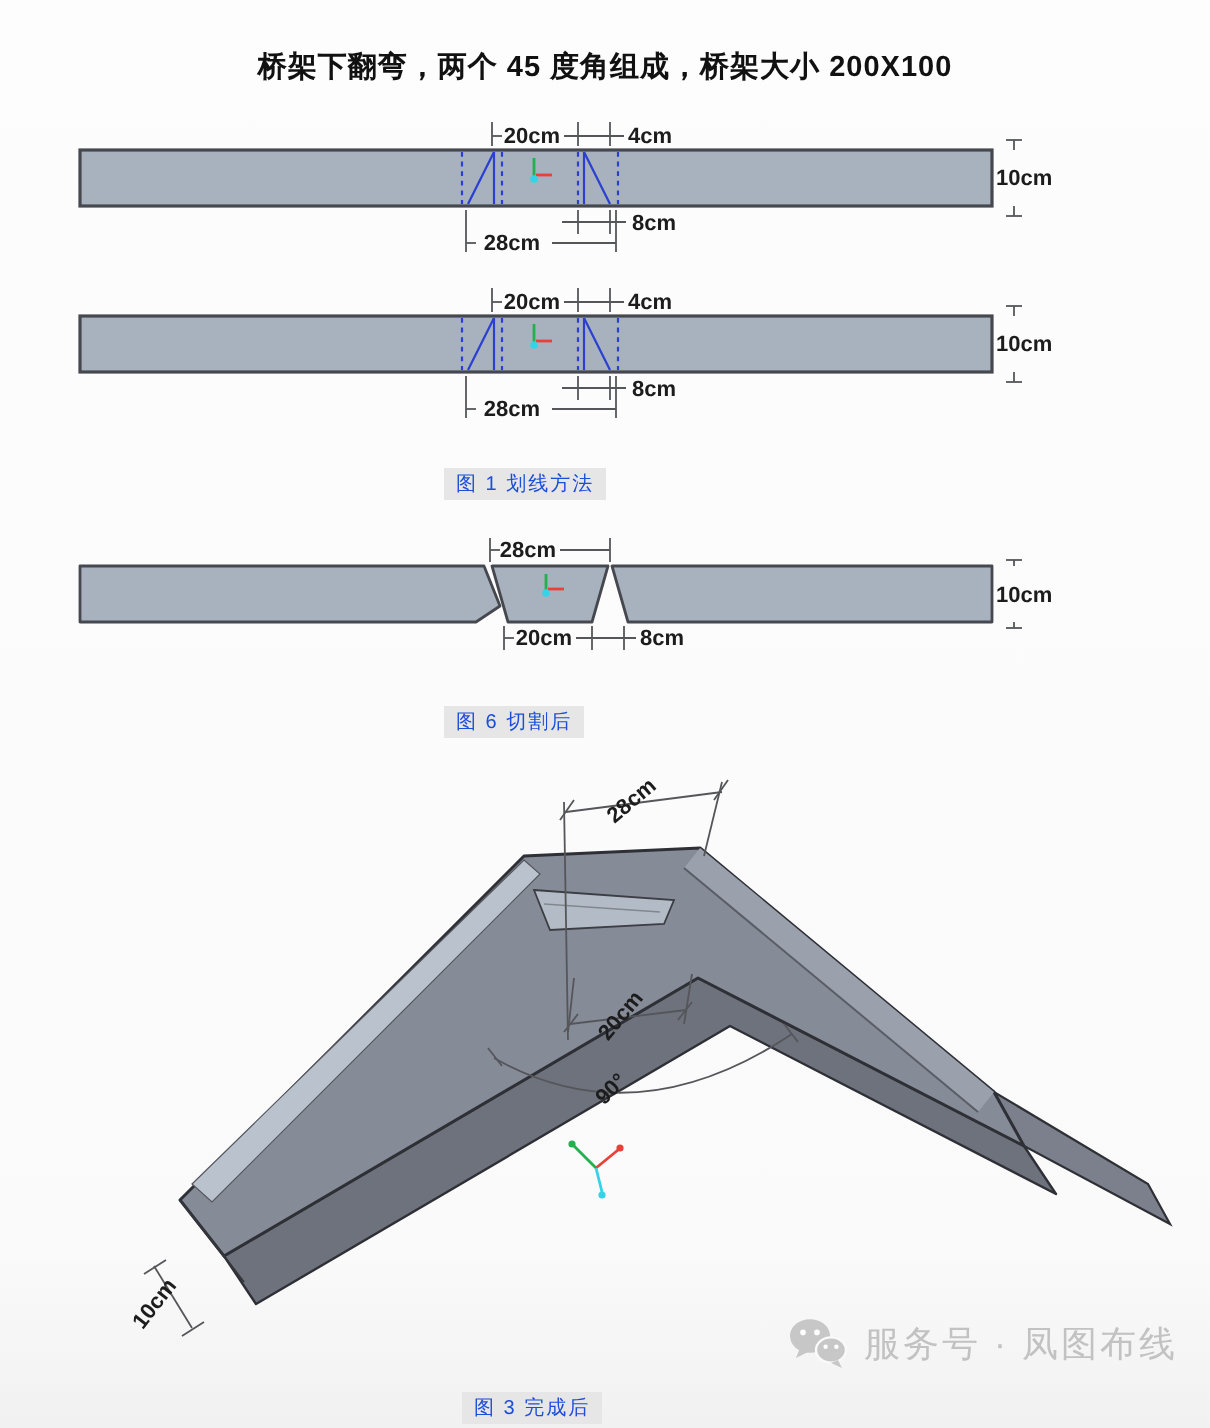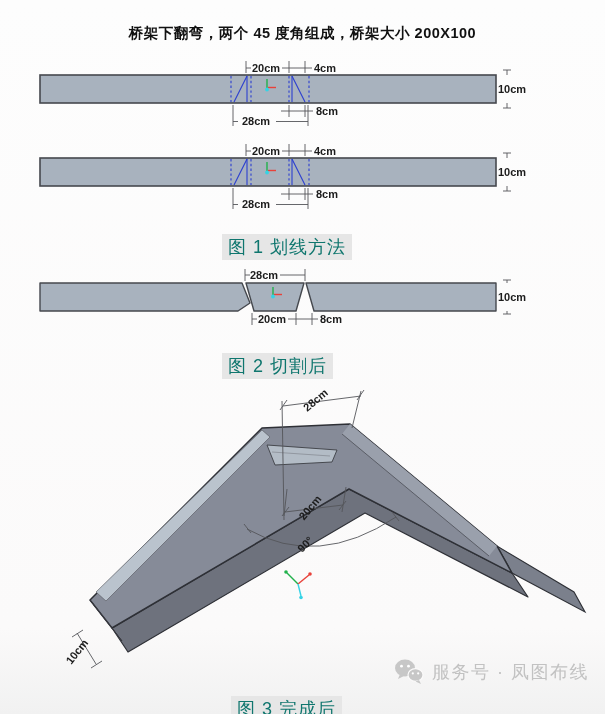--- a/index.html
+++ b/index.html
@@ -6,22 +6,22 @@
   #page{
     position:relative;width:605px;height:714px;overflow:hidden;
     background:linear-gradient(#fdfdfd 0%, #fbfafa 88%, #f1f1f1 100%);
     font-family:"Liberation Sans",sans-serif;
   }
   #title{
     position:absolute;left:0;top:24px;width:100%;text-align:center;
     font-size:14.5px;font-weight:700;color:#111;letter-spacing:.5px;
   }
   .caption{
-    position:absolute;background:#e6e6e6;color:#0f766e;
-    font-size:18px;font-weight:500;padding:1px 6px;letter-spacing:1px;white-space:nowrap;
+    position:absolute;background:#e6e6e6;color:#1d4ed8;
+    font-size:10px;font-weight:500;padding:1px 6px;letter-spacing:1px;white-space:nowrap;
   }
   #cap1{left:222px;top:234px;}
   #cap2{left:222px;top:353px;}
   #cap3{left:231px;top:696px;}
   #drawing{position:absolute;left:0;top:0;}
   .bar{fill:var(--bar_fill);stroke:var(--bar_stroke);stroke-width:1.6;}
   .piece{fill:var(--bar_fill);stroke:var(--bar_stroke);stroke-width:1.4;stroke-linejoin:round;}
   .mark line{stroke:var(--mark_blue);stroke-width:1.1;}
   .dash{stroke-dasharray:2.4 2.4;}
   .dim line,.dim path{stroke:#55565a;stroke-width:0.9;fill:none;}
@@ -207,21 +207,21 @@
         <circle cx="286" cy="572" r="1.8" fill="var(--axis_green)"></circle>
         <line class="axis-r" x1="298" y1="584" x2="309" y2="575"></line>
         <circle cx="310" cy="574" r="1.8" fill="var(--axis_red)"></circle>
         <line class="axis-c" x1="298" y1="584" x2="301" y2="596"></line>
         <circle cx="301" cy="597.5" r="1.8" fill="var(--axis_cyan)"></circle>
       </g>
     </g>
   </svg>
 
   <div class="caption" id="cap1">图 1 划线方法</div>
-  <div class="caption" id="cap2">图 2 切割后</div>
+  <div class="caption" id="cap2">图 6 切割后</div>
   <div class="caption" id="cap3">图 3 完成后</div>
 
   <div id="watermark">
     <svg width="30" height="28" viewBox="0 0 30 28">
       <ellipse cx="11" cy="10" rx="10" ry="8.4" fill="#c7c7c7"></ellipse>
       <path d="M6,16 L4,21 L10,18 Z" fill="#c7c7c7"></path>
       <circle cx="7.5" cy="8.2" r="1.4" fill="#fff"></circle>
       <circle cx="14.5" cy="8.2" r="1.4" fill="#fff"></circle>
       <ellipse cx="21.5" cy="17" rx="7.5" ry="6.3" fill="#c7c7c7" stroke="#fbfafa" stroke-width="1.2"></ellipse>
       <path d="M25,22 L27,26 L21.5,23.5 Z" fill="#c7c7c7"></path>

